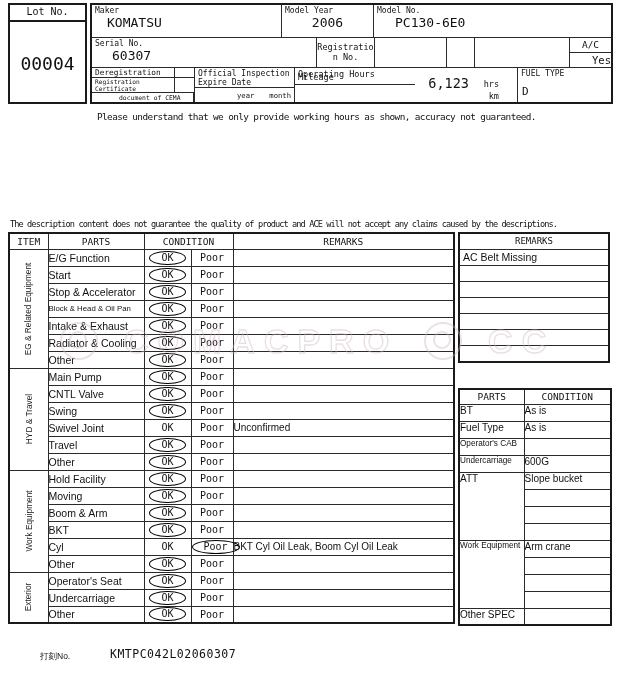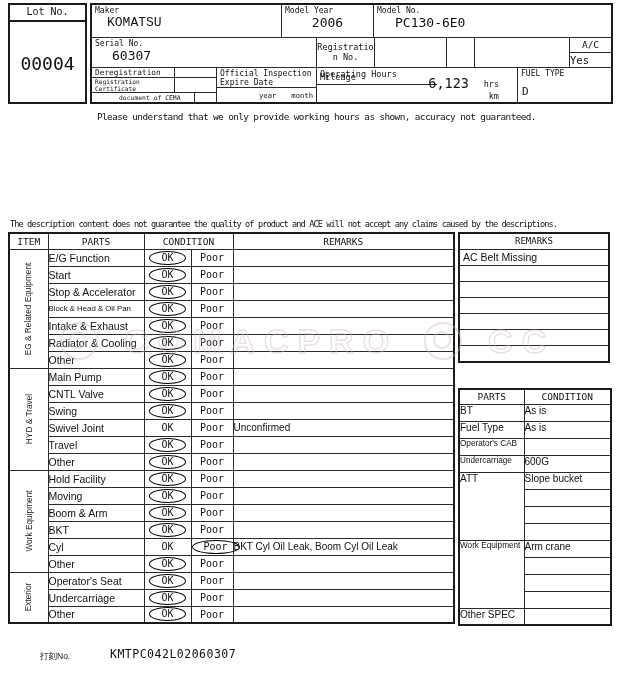--- a/index.html
+++ b/index.html
@@ -18,31 +18,31 @@
   #top-table{left:90px;top:3px;width:523px;height:101px;border:2px solid #1a1a1a;
              box-sizing:border-box;display:flex;flex-direction:column;}
   .trow{display:flex;box-sizing:border-box;}
   .tcell{box-sizing:border-box;border-right:1px solid #2a2a2a;position:relative;}
   .tcell:last-child{border-right:none;}
   .lbl{font-size:8px;font-family:"DejaVu Sans Mono",monospace;padding:1px 0 0 3px;line-height:9px;}
   .val{font-size:13px;font-family:"DejaVu Sans Mono",monospace;line-height:15px;}
   #row1{height:33px;border-bottom:1px solid #2a2a2a;}
   #row2{height:30px;border-bottom:1px solid #2a2a2a;}
   #row3{height:34px;flex:1;}
-  #cell-maker{width:190px;}   #cell-maker .val{padding-left:15px;font-family:Liberation Mono, monospace;}
+  #cell-maker{width:190px;}   #cell-maker .val{padding-left:15px;}
   #cell-myear{width:92px;}    #cell-myear .val{text-align:center;}
   #cell-mno{flex:1;}          #cell-mno .val{padding-left:21px;}
   #cell-serial{width:225px;}  #cell-serial .val{padding-left:20px;}
   #cell-regno{width:58px;font-size:8.5px;text-align:center;word-break:break-all;
               font-family:"DejaVu Sans Mono",monospace;padding-top:4px;line-height:10px;}
   #cell-e1{width:72px;} #cell-e2{width:28px;} #cell-e3{flex:1;}
   #cell-ac{width:41px;display:flex;flex-direction:column;}
   #ac-top{height:14px;border-bottom:1px solid #2a2a2a;text-align:center;font-size:9.5px;line-height:14px;font-family:"DejaVu Sans Mono",monospace;}
-  #ac-bot{flex:1;text-align:left;font-size:10.5px;line-height:15px;font-family:"DejaVu Sans Mono",monospace;}
-  #cell-dereg{width:125px;display:flex;flex-direction:column;}
+  #ac-bot{flex:1;text-align:right;font-size:10.5px;line-height:15px;font-family:"DejaVu Sans Mono",monospace;}
+  #cell-dereg{width:103px;display:flex;flex-direction:column;}
   .dereg-row{display:flex;box-sizing:border-box;border-bottom:1px solid #2a2a2a;flex:1;}
   .dereg-row:last-child{border-bottom:none;margin-left:20px;}
   .dereg-lab{width:83px;border-right:1px solid #2a2a2a;box-sizing:border-box;
              font-family:"DejaVu Sans Mono",monospace;padding-left:3px;display:flex;align-items:center;}
   .dereg-lab.f1{font-size:7.8px;} .dereg-lab.f2{font-size:6.2px;} .dereg-lab.f3{font-size:6.4px;padding-left:7px;}
   #cell-insp{width:100px;display:flex;flex-direction:column;}
   #insp-top{flex:1;font-size:8px;font-family:"DejaVu Sans Mono",monospace;padding:1px 2px 0 3px;line-height:9px;}
   #insp-bot{height:15px;border-top:1px solid #2a2a2a;display:flex;justify-content:space-between;
             font-size:7.2px;font-family:"DejaVu Sans Mono",monospace;align-items:center;}
   #insp-bot .yr{margin-left:42px;} #insp-bot .mo{margin-right:3px;}

